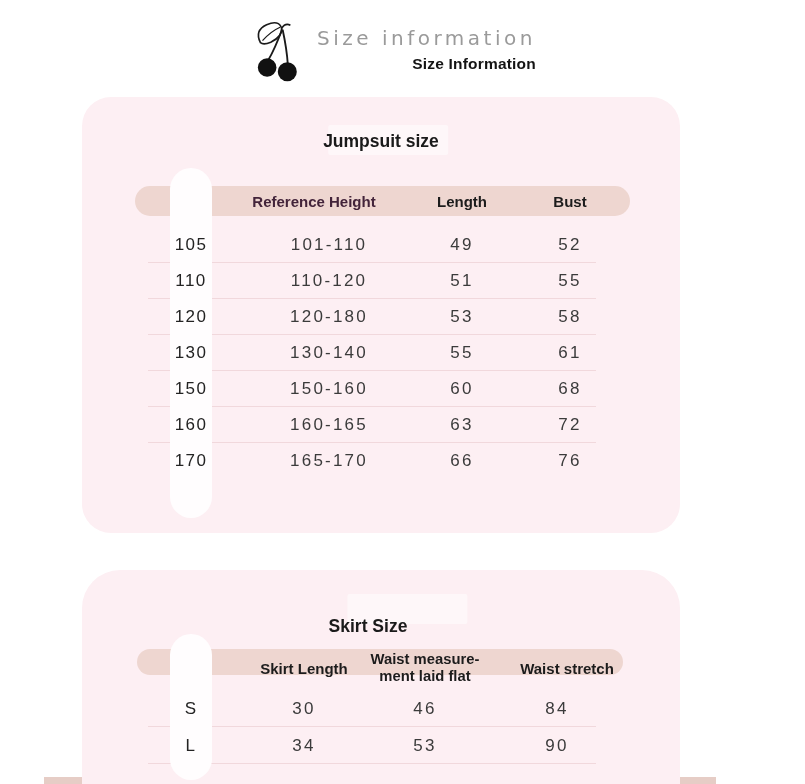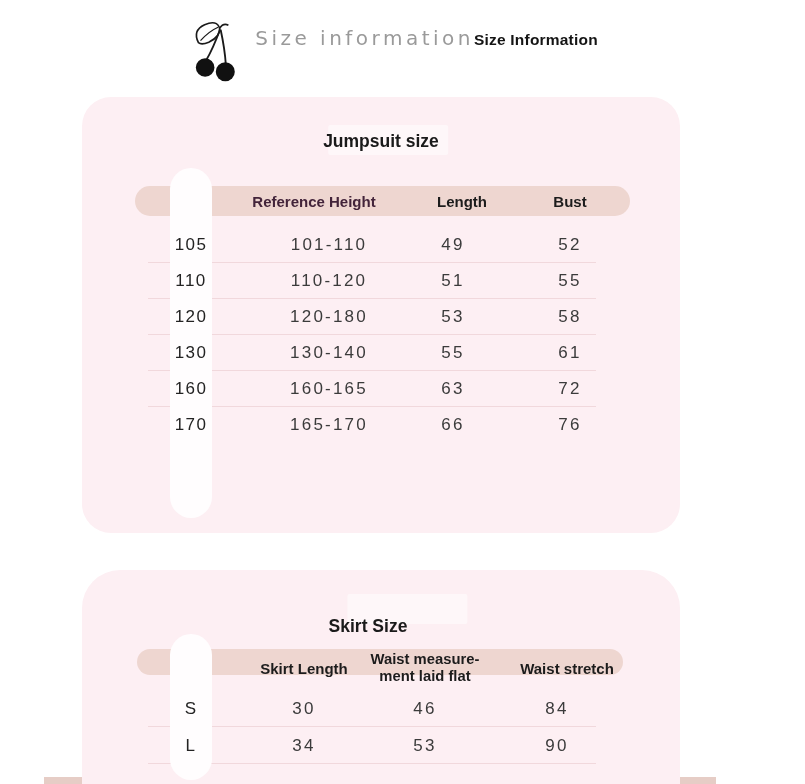--- a/index.html
+++ b/index.html
@@ -10,21 +10,21 @@
   }
   .page{position:relative;width:805px;height:784px;}
 
   
   .brand-header{
     position:absolute;top:16px;left:0;width:100%;
     display:flex;justify-content:center;align-items:flex-start;gap:14px;
     transform:translateX(-8px);
   }
   .cherry{width:50px;height:62px;margin-top:4px;}
-  .header-texts{display:flex;flex-direction:row;align-items:flex-start;padding-top:10px;}
+  .header-texts{display:flex;flex-direction:column;align-items:flex-end;padding-top:10px;}
   .deco-title{
     font-family:"DejaVu Sans",sans-serif;
     font-size:20px;letter-spacing:3.5px;color:#9a9a9a;font-weight:400;
   }
   .main-title{font-size:15.5px;font-weight:bold;color:#141414;margin-top:5px;letter-spacing:.2px;}
 
   
   .bottom-bar{position:absolute;left:44px;width:672px;top:777px;height:8px;background:#e6cdc6;z-index:0;}
 
   
@@ -75,21 +75,21 @@
   .rows{position:absolute;left:0;width:100%;}
   .rows1{top:130px;}
   .rows2{top:120px;}
   .row{position:relative;height:36px;}
   .rows2 .row{height:37px;}
   .cell{
     position:absolute;top:50%;transform:translate(-50%,-50%);z-index:4;
     font-size:17px;letter-spacing:2.2px;color:#3b3b3b;white-space:nowrap;
   }
   .cell.sizecol{color:#232323;letter-spacing:1.4px;}
-  .rows1 .c1{left:109px;} .rows1 .c2{left:247px;} .rows1 .c3{left:371px;} .rows1 .c4{left:488px;}
+  .rows1 .c1{left:109px;} .rows1 .c2{left:247px;} .rows1 .c3{left:380px;} .rows1 .c4{left:488px;}
   .rows2 .c1{left:109px;} .rows2 .c2{left:222px;} .rows2 .c3{left:343px;} .rows2 .c4{left:475px;text-align:right;}
   .sep{position:absolute;left:66px;width:448px;bottom:0;height:1px;background:#f1d8dc;z-index:1;}
 </style>
 </head>
 <body>
 
 <div class="page">
 
   <div class="brand-header">
     <svg class="cherry" viewBox="0 0 48 60">
@@ -147,20 +147,27 @@
         <div class="sep"></div>
       </div>
       <div class="row">
         <span class="cell sizecol c1">130</span>
         <span class="cell c2">130-140</span>
         <span class="cell c3">55</span>
         <span class="cell c4">61</span>
         <div class="sep"></div>
       </div>
       <div class="row">
+        <span class="cell sizecol c1">150</span>
+        <span class="cell c2">150-160</span>
+        <span class="cell c3">60</span>
+        <span class="cell c4">68</span>
+        <div class="sep"></div>
+      </div>
+      <div class="row">
         <span class="cell sizecol c1">160</span>
         <span class="cell c2">160-165</span>
         <span class="cell c3">63</span>
         <span class="cell c4">72</span>
         <div class="sep"></div>
       </div>
       <div class="row">
         <span class="cell sizecol c1">170</span>
         <span class="cell c2">165-170</span>
         <span class="cell c3">66</span>

